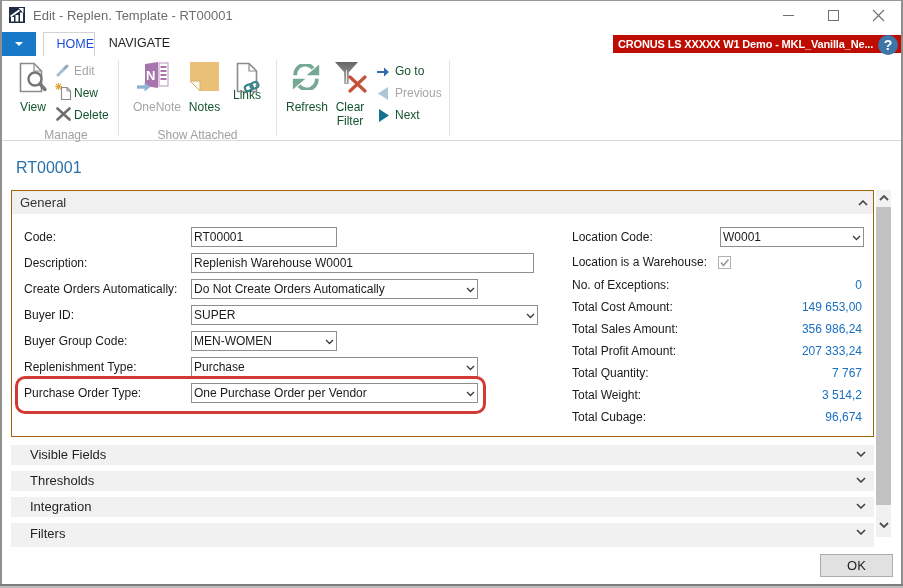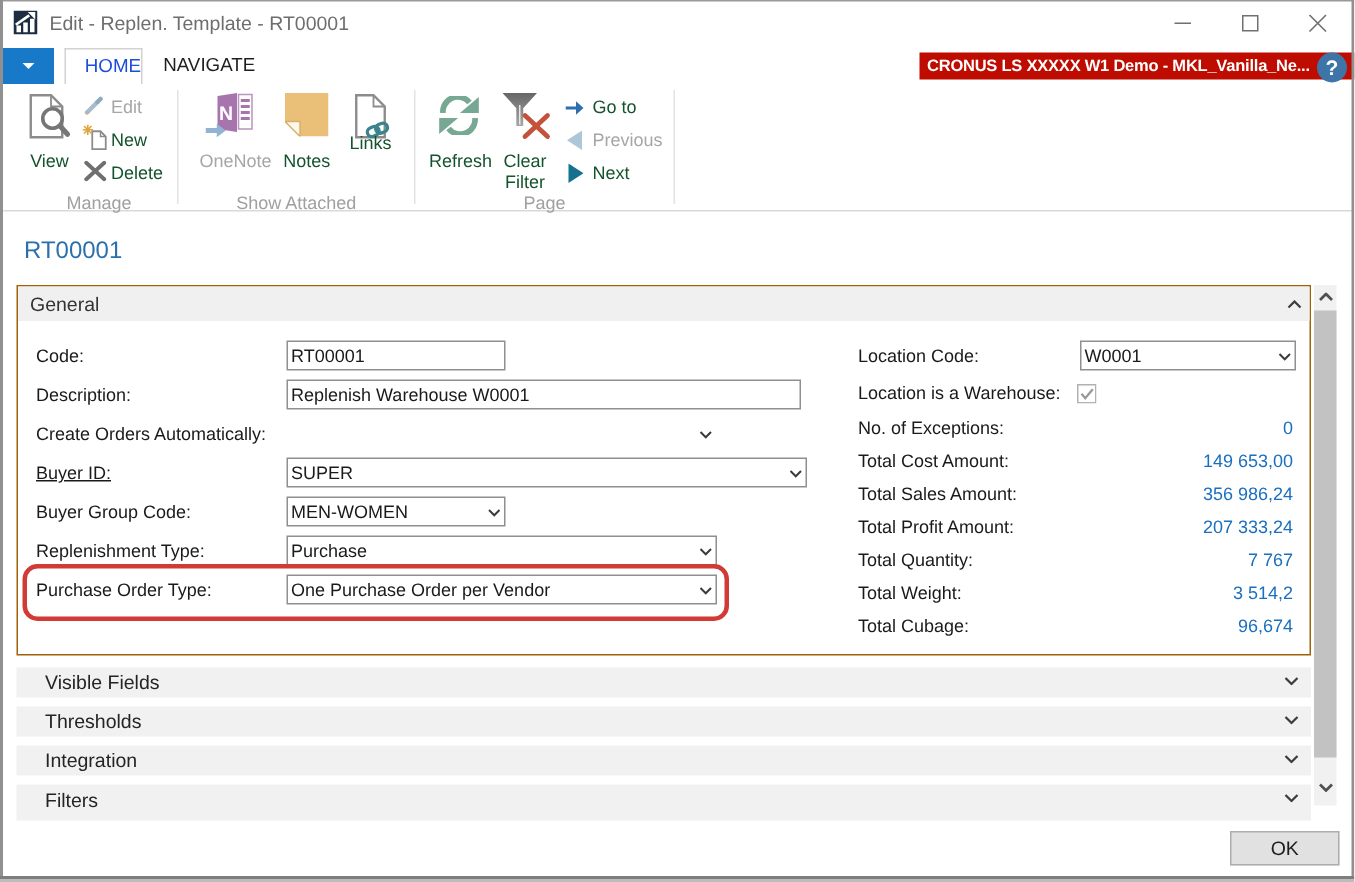--- a/index.html
+++ b/index.html
@@ -72,21 +72,20 @@
   <div class="abs tab-nav">NAVIGATE</div>
   <div class="abs badge">CRONUS LS XXXXX W1 Demo - MKL_Vanilla_Ne...</div>
   <div class="abs help">?</div>
 
   <div class="abs ribbon-border"></div>
   <div class="abs rsep" style="left:118px;"></div>
   <div class="abs rsep" style="left:276px;"></div>
   <div class="abs rsep" style="left:449px;"></div>
   <div class="abs glabel" style="left:14px; width:104px;">Manage</div>
   <div class="abs glabel" style="left:119px; width:157px;">Show Attached</div>
-  <div class="abs glabel" style="left:277px; width:172px;">Page</div>
 
   <svg class="abs" style="left:18px; top:62px;" width="30" height="32" viewBox="0 0 30 32">
     <path d="M2.5 1.5 H16 L23.5 9 V29.5 H2.5 Z" fill="#fff" stroke="#8c8c8c" stroke-width="1.6"></path>
     <path d="M16 1.5 V9 H23.5" fill="none" stroke="#8c8c8c" stroke-width="1.2"></path>
     <circle cx="17" cy="17" r="6.5" fill="#fff" stroke="#767676" stroke-width="2.4"></circle>
     <path d="M22 22 L27 27.5" stroke="#767676" stroke-width="3.4" stroke-linecap="round"></path>
   </svg>
   <div class="abs rtext" style="left:18px; top:100px; width:30px; text-align:center;">View</div>
 
   <svg class="abs" style="left:56px; top:64px;" width="13" height="13" viewBox="0 0 13 13">
@@ -180,25 +179,26 @@
       <path d="M1 5 L5 1 L9 5" fill="none" stroke="#3c3c3c" stroke-width="1.5"></path>
     </svg>
 
     <div class="lab" style="left:12px; top:36px;">Code:</div>
     <div class="inp" style="left:179px; top:36px; width:146px;">RT00001</div>
 
     <div class="lab" style="left:12px; top:62px;">Description:</div>
     <div class="inp" style="left:179px; top:62px; width:343px;">Replenish Warehouse W0001</div>
 
     <div class="lab" style="left:12px; top:88px;">Create Orders Automatically:</div>
+    <div class="inp" style="left:179px; top:88px; width:287px;">Do Not Create Orders Automatically</div>
     <svg class="chev" style="left:454px; top:96px;" width="9" height="6" viewBox="0 0 9 6">
         <path d="M1 1 L4.5 4.5 L8 1" fill="none" stroke="#3a3a3a" stroke-width="1.3"></path>
       </svg>
 
-    <div class="lab" style="left:12px; top:114px;text-decoration:underline;">Buyer ID:</div>
+    <div class="lab" style="left:12px; top:114px;">Buyer ID:</div>
     <div class="inp" style="left:179px; top:114px; width:347px;">SUPER</div>
     <svg class="chev" style="left:514px; top:122px;" width="9" height="6" viewBox="0 0 9 6">
         <path d="M1 1 L4.5 4.5 L8 1" fill="none" stroke="#3a3a3a" stroke-width="1.3"></path>
       </svg>
 
     <div class="lab" style="left:12px; top:140px;">Buyer Group Code:</div>
     <div class="inp" style="left:179px; top:140px; width:146px;">MEN-WOMEN</div>
     <svg class="chev" style="left:313px; top:148px;" width="9" height="6" viewBox="0 0 9 6">
         <path d="M1 1 L4.5 4.5 L8 1" fill="none" stroke="#3a3a3a" stroke-width="1.3"></path>
       </svg>

